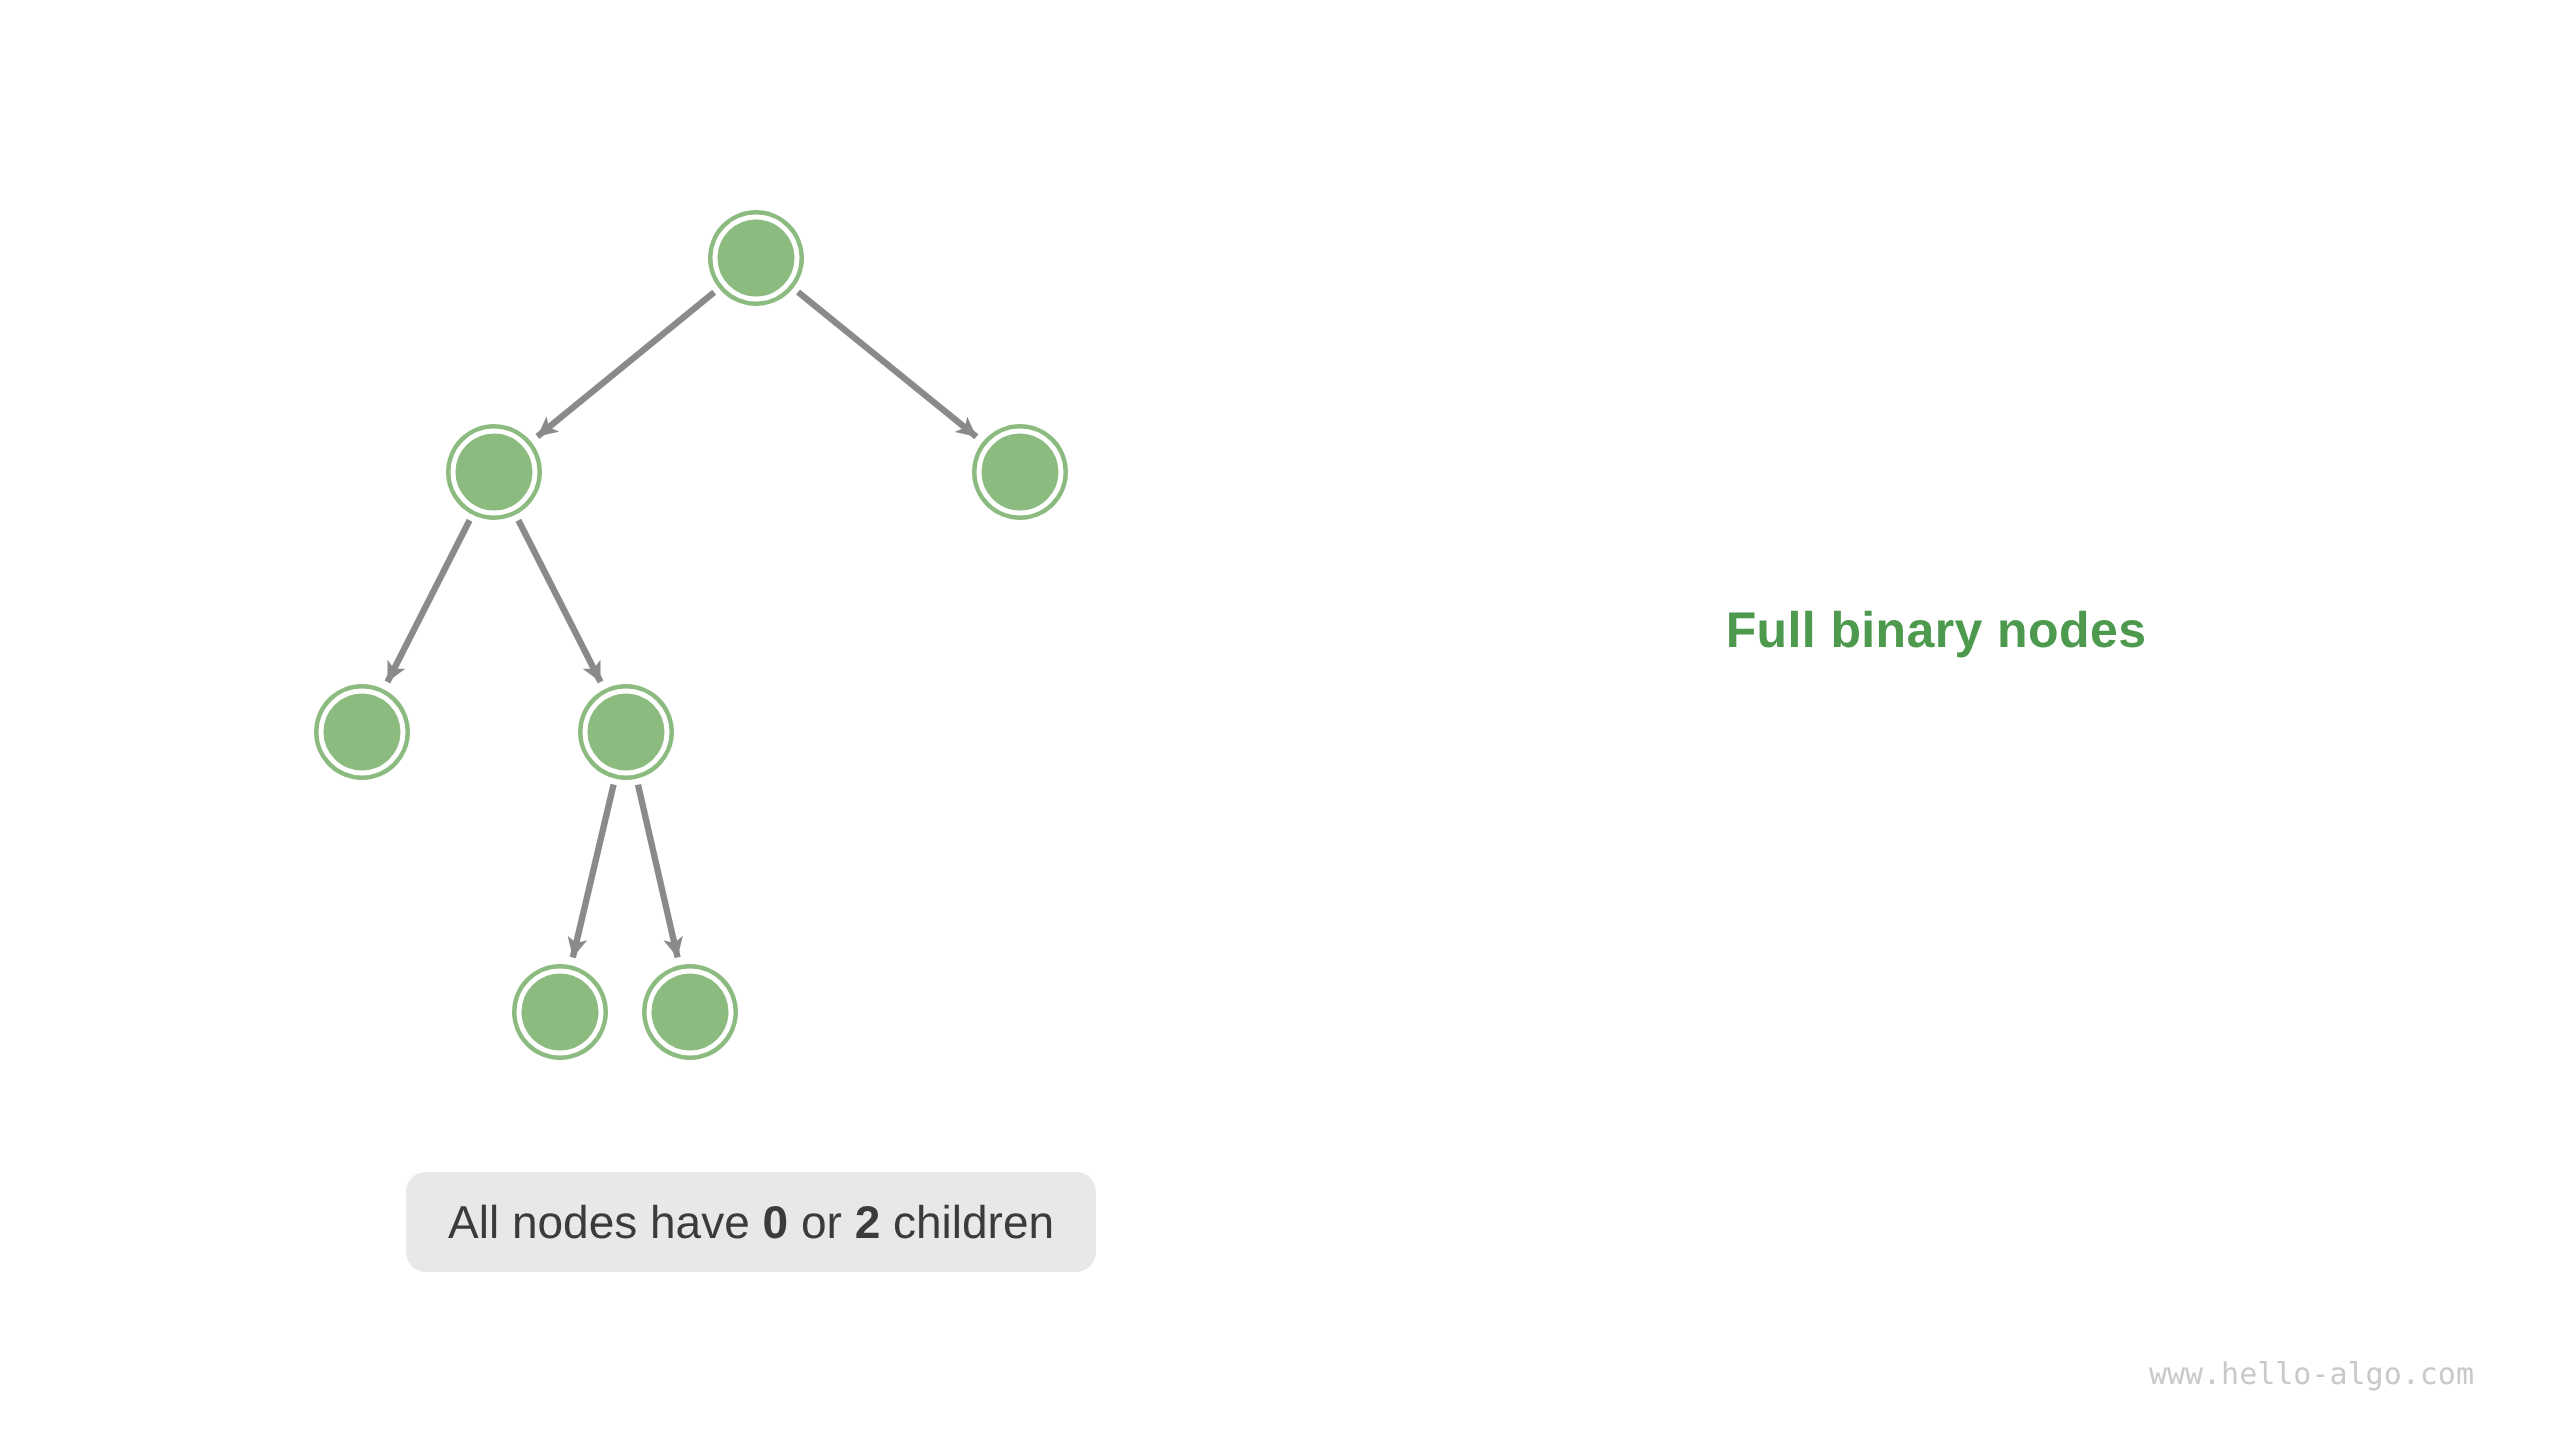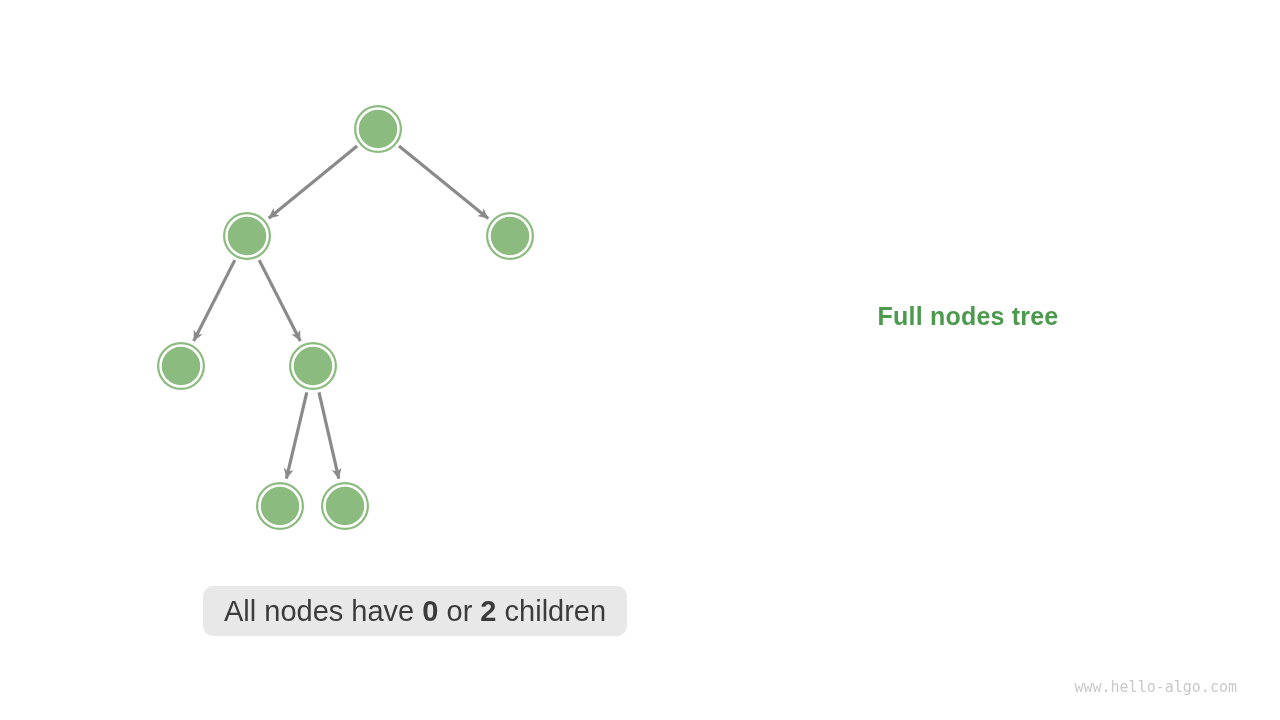--- a/index.html
+++ b/index.html
@@ -25,21 +25,21 @@
     font-weight: 700;
     white-space: nowrap;
     letter-spacing: 0.2px;
   }
   .caption-pill {
     position: absolute;
     left: 203px;
     top: 586px;
     padding: 11px 21px;
     border-radius: 10px;
-    font-size: 29px;
+    font-size: 23px;
     line-height: 28px;
     white-space: nowrap;
   }
   .caption-pill b { font-weight: 700; }
   .watermark {
     position: absolute;
     top: 678px;
     right: 43px;
     font-family: "DejaVu Sans Mono", monospace;
     font-size: 15px;
@@ -91,21 +91,21 @@
           <circle cx="280" cy="506" r="24" fill="#8CBB80"></circle>
           <circle cx="280" cy="506" r="20.5" fill="none" stroke="#FFFFFF" stroke-width="2.5"></circle>
         </g>
         <g>
           <circle cx="345" cy="506" r="24" fill="#8CBB80"></circle>
           <circle cx="345" cy="506" r="20.5" fill="none" stroke="#FFFFFF" stroke-width="2.5"></circle>
         </g>
       </g>
   </svg>
 
-  <div class="diagram-title" style="color: rgb(77, 154, 79);">Full nodes tree</div>
+  <div class="diagram-title" style="color: rgb(77, 154, 79);">Full binary nodes</div>
 
   <div class="caption-pill" style="background: rgb(232, 232, 232); color: rgb(59, 59, 59);">
     <span><span>All nodes have </span><b>0</b><span> or </span><b>2</b><span> children</span></span>
   </div>
 
   <div class="watermark" style="color: rgb(201, 201, 201);">www.hello-algo.com</div>
 
 </div>
 
 </body></html>

